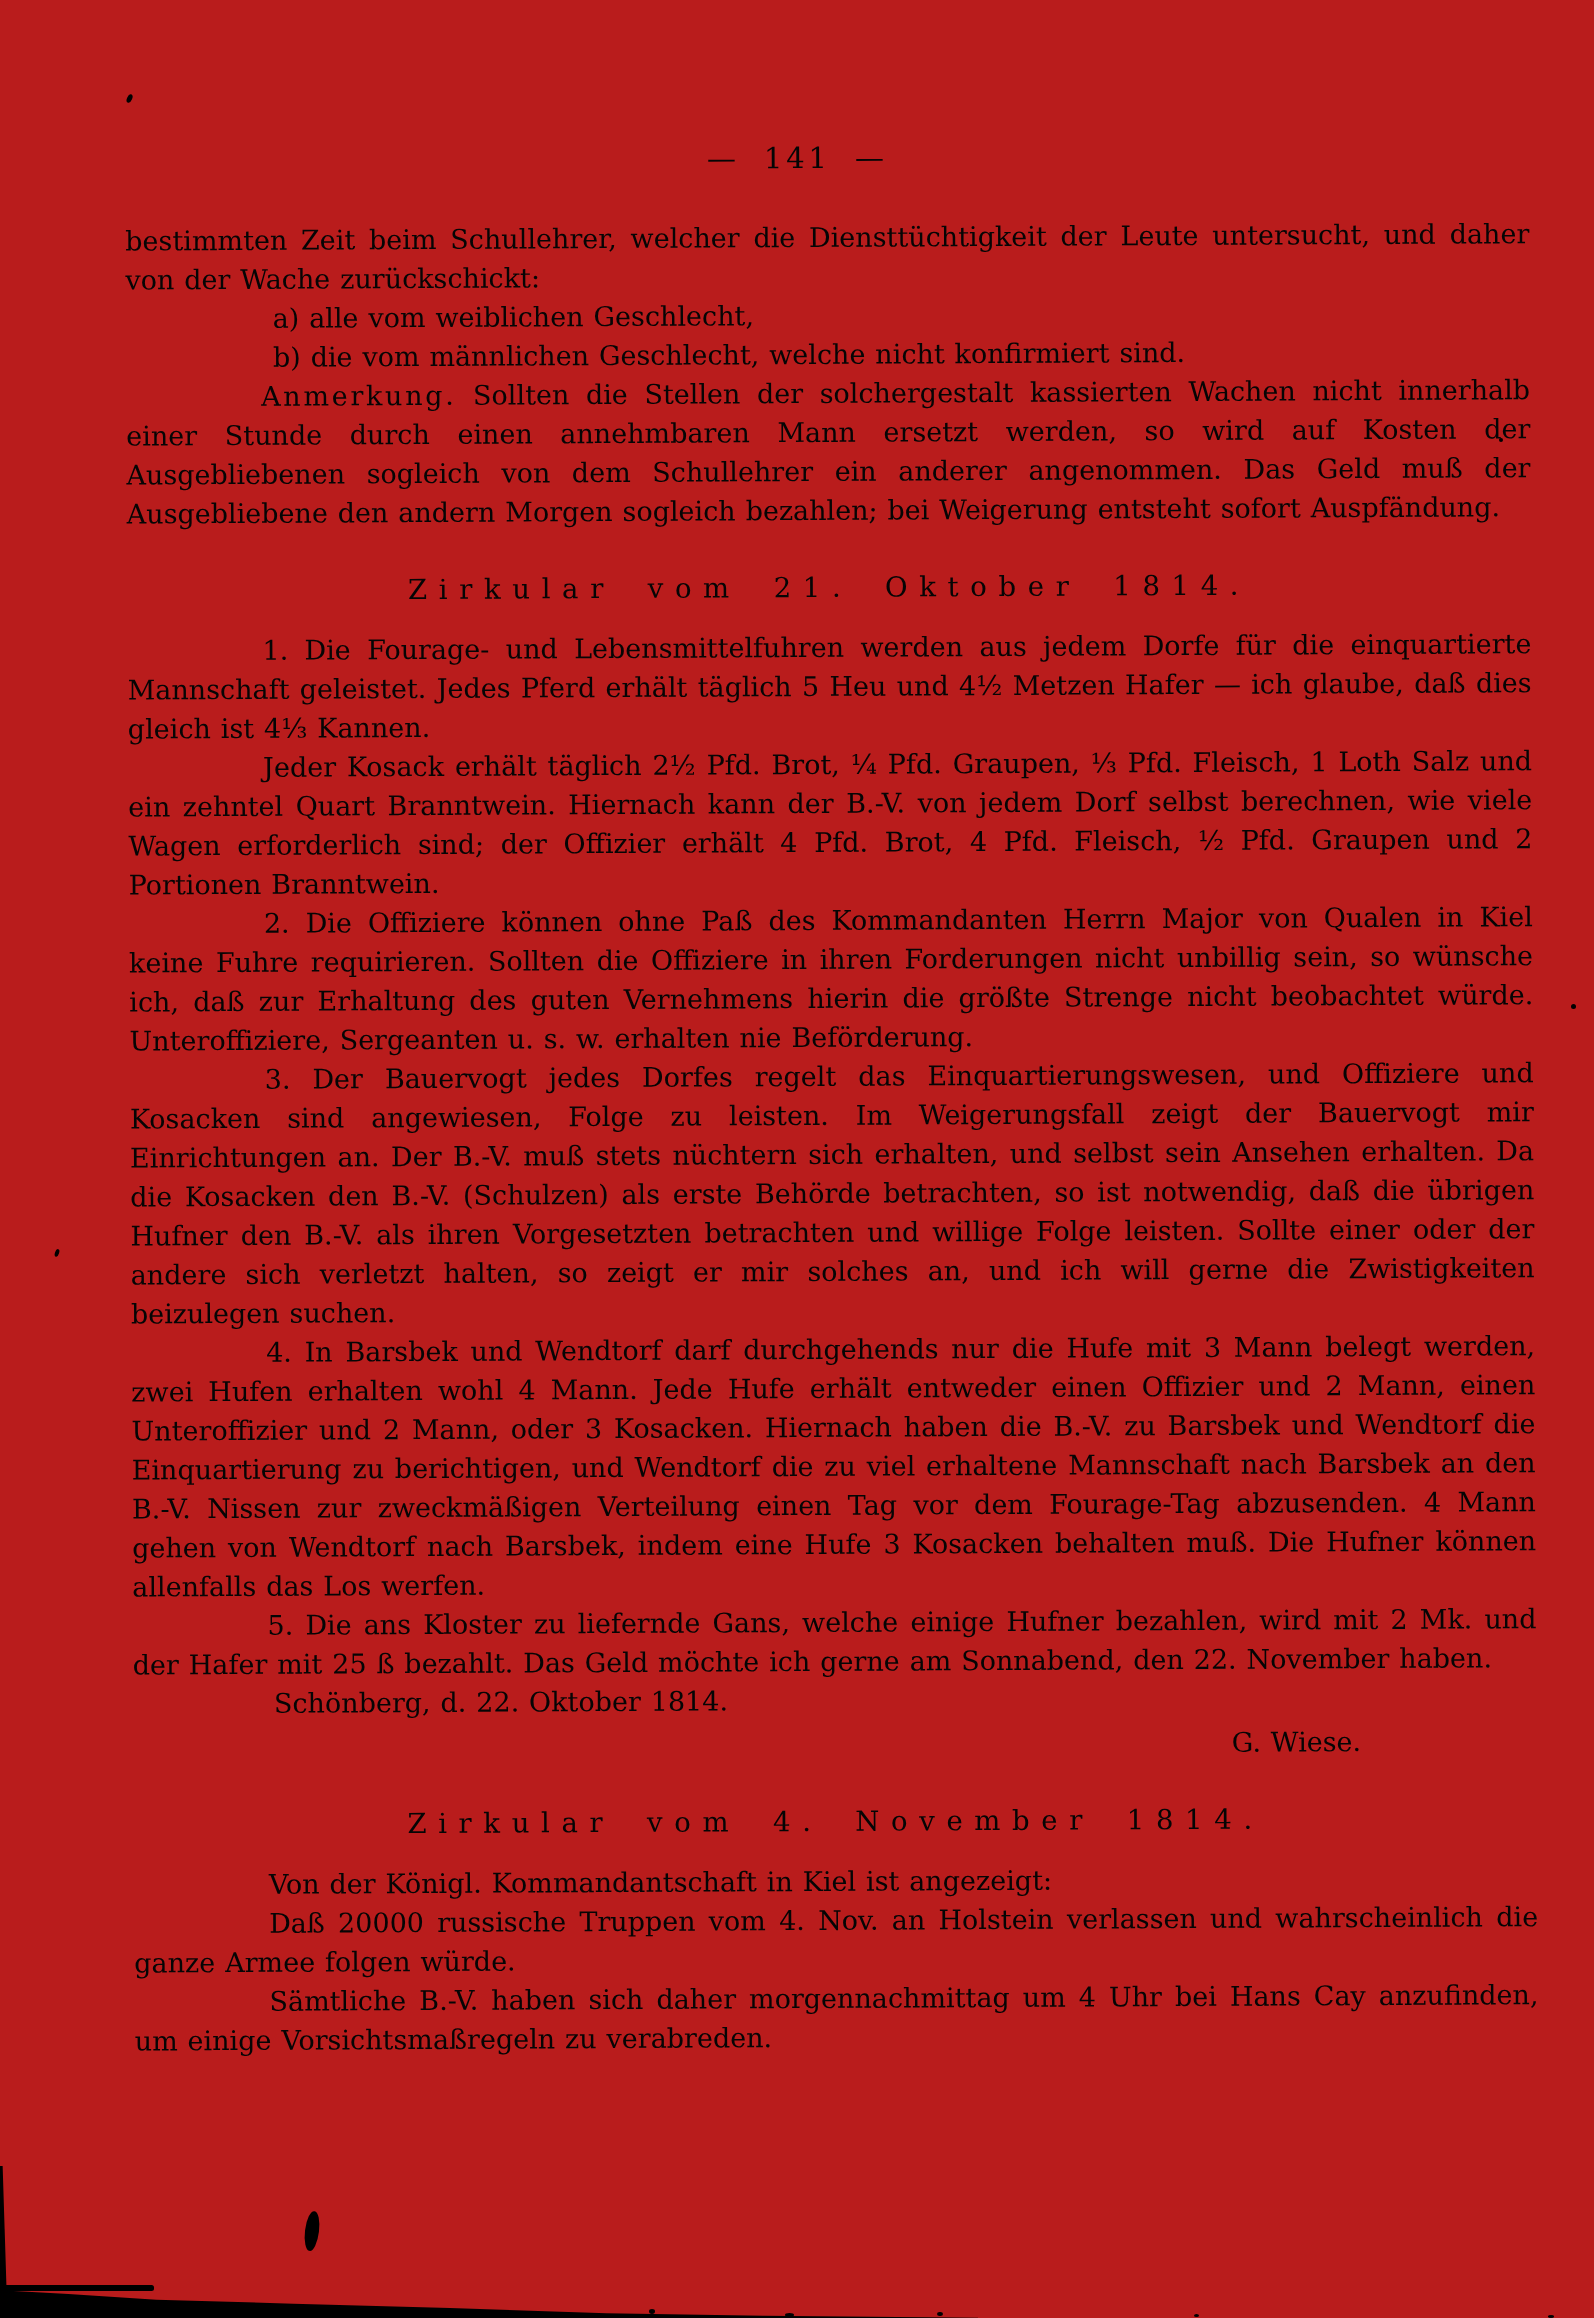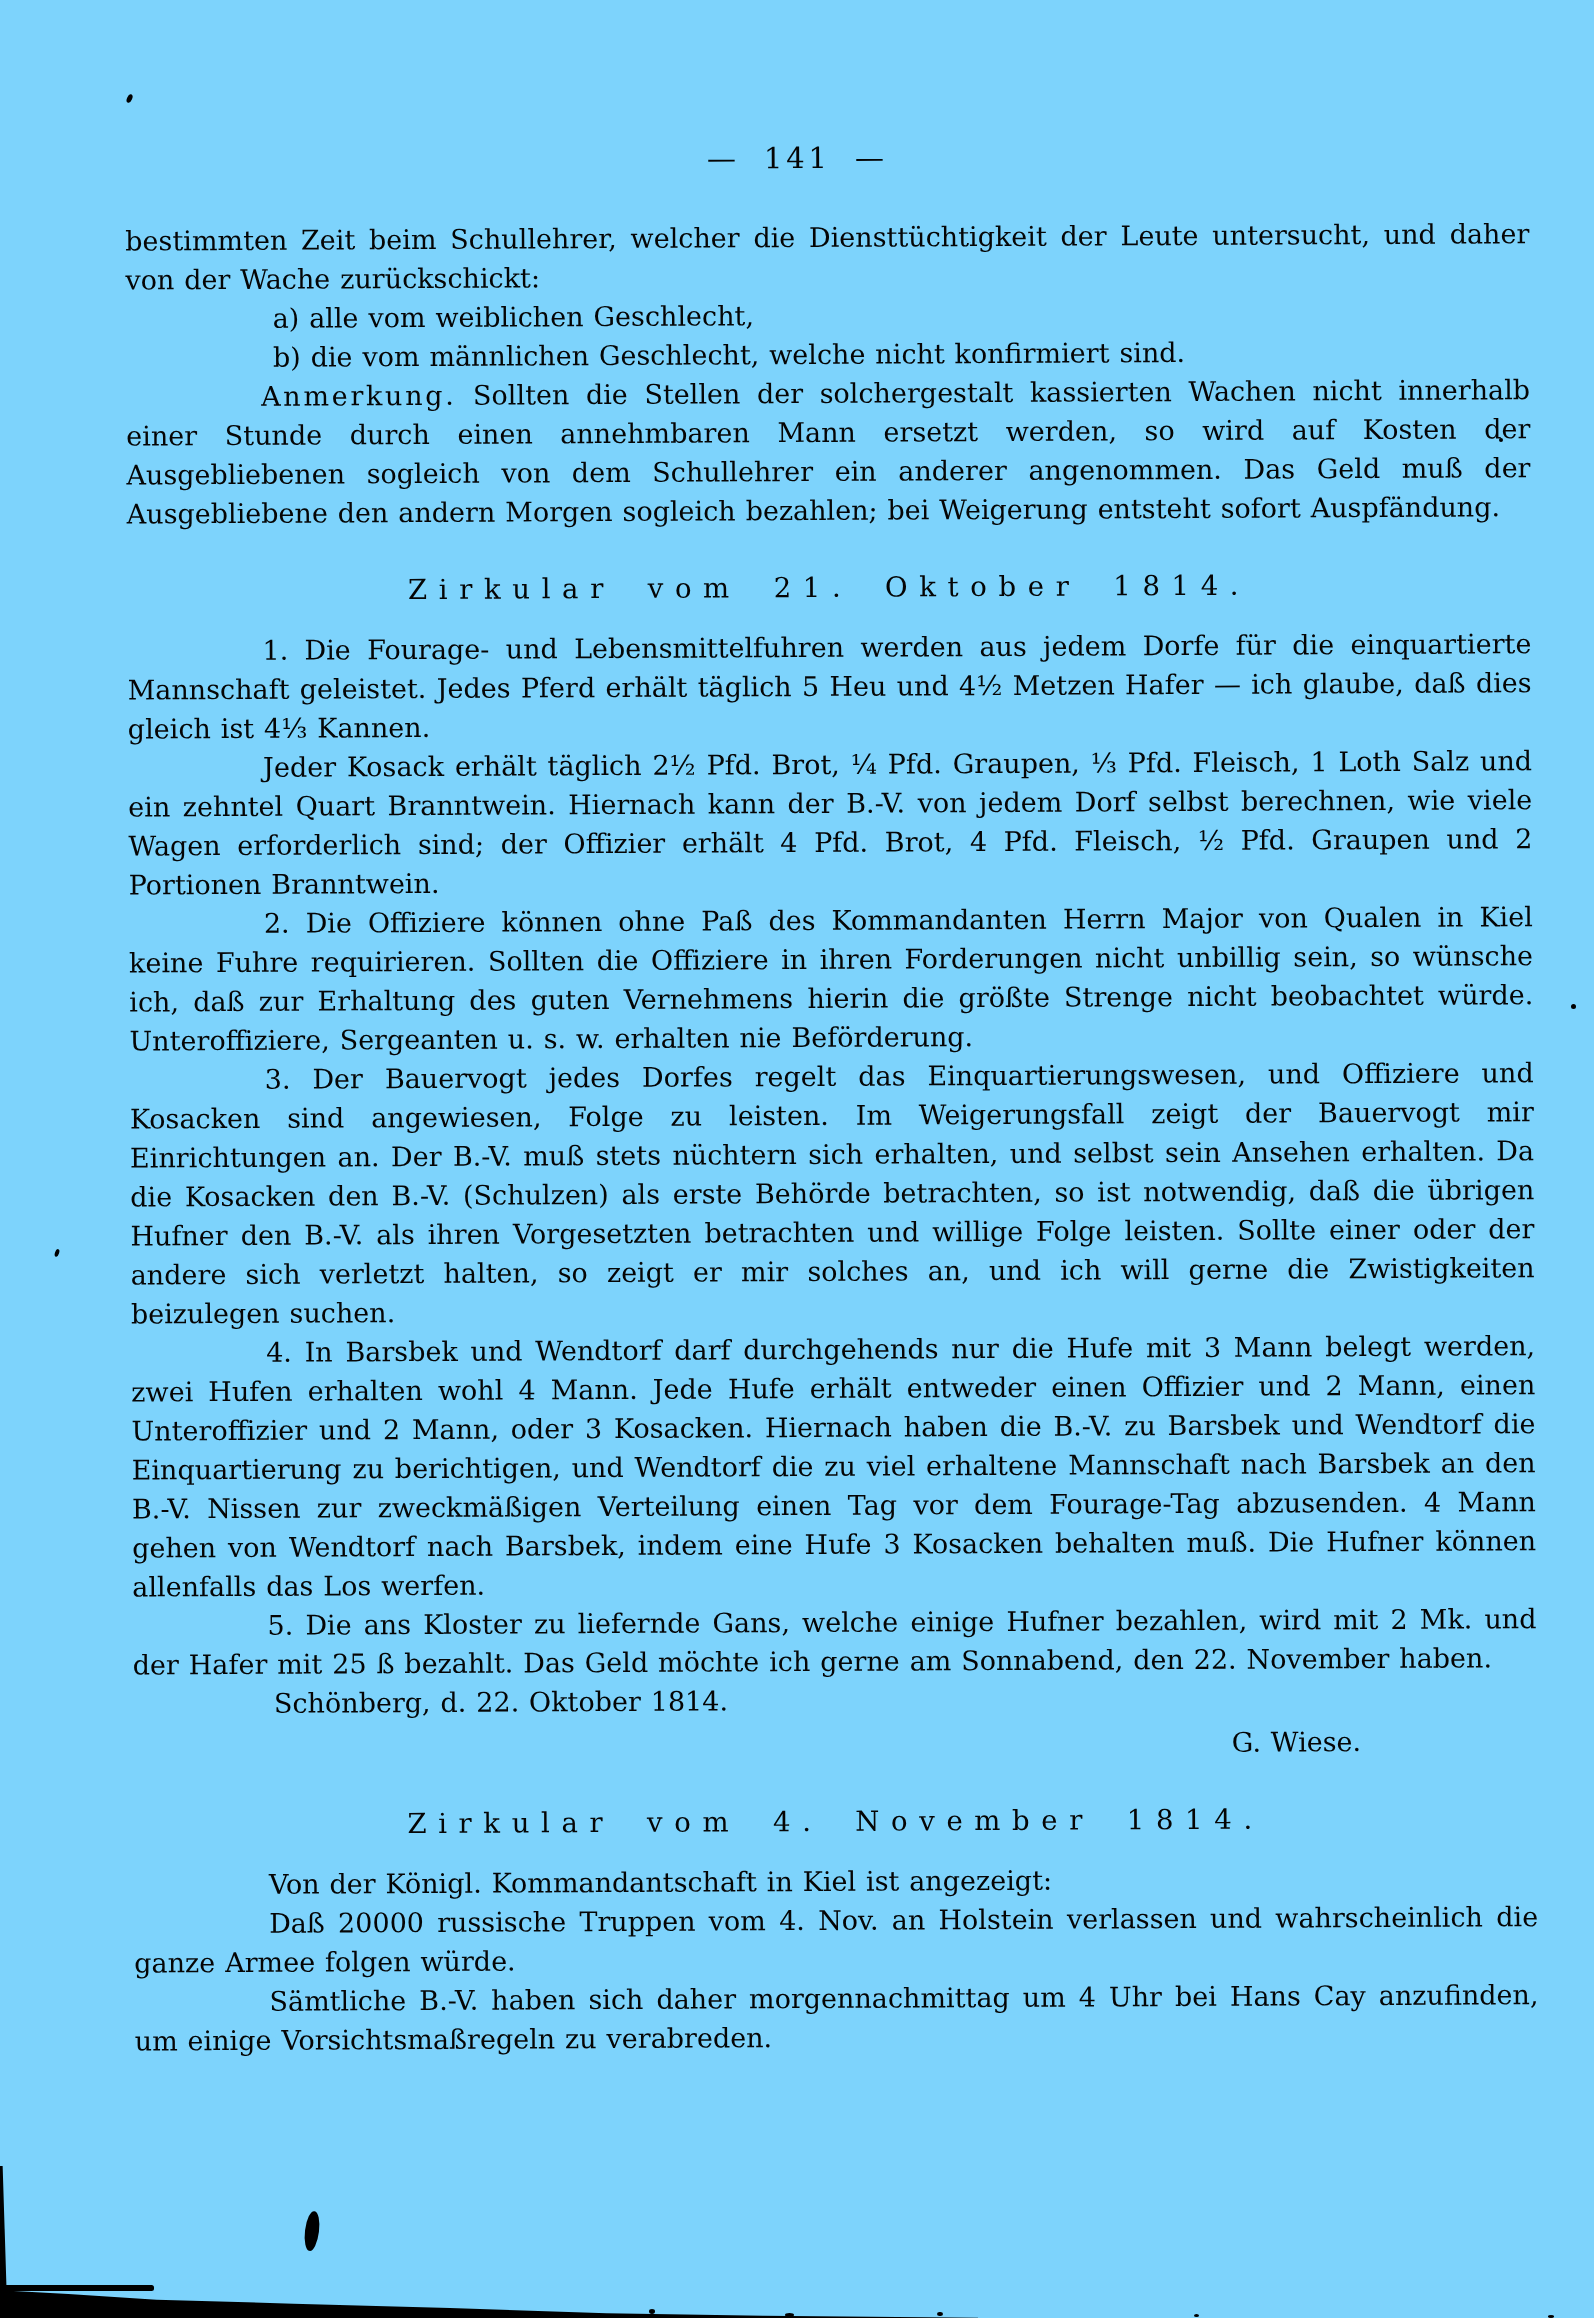--- a/index.html
+++ b/index.html
@@ -11,21 +11,21 @@
     width: 1595px;
     height: 2319px;
     position: relative;
     overflow: hidden;
     font-family: "DejaVu Serif", "Liberation Serif", serif;
     color: #050505;
   }
   .scan-page {
     position: absolute;
     inset: 0;
-    background: #7dd3fc;
+    background: #b91c1c;
   }
   .page-content {
     position: absolute;
     left: 0;
     top: 0;
     width: 1595px;
     transform: rotate(-0.3deg);
     transform-origin: 797px 188px;
   }
   .page-number {

